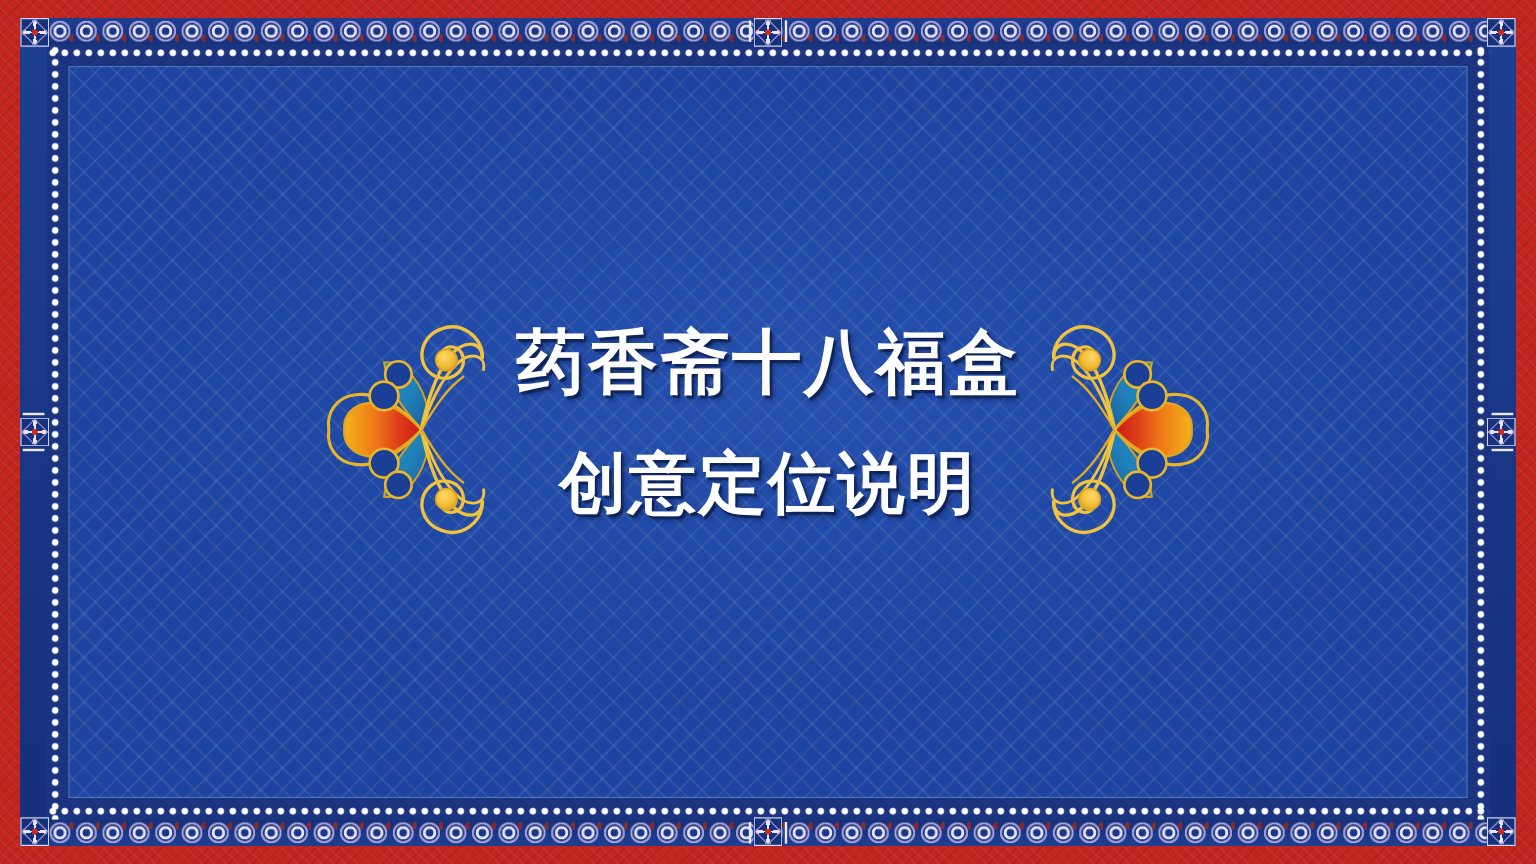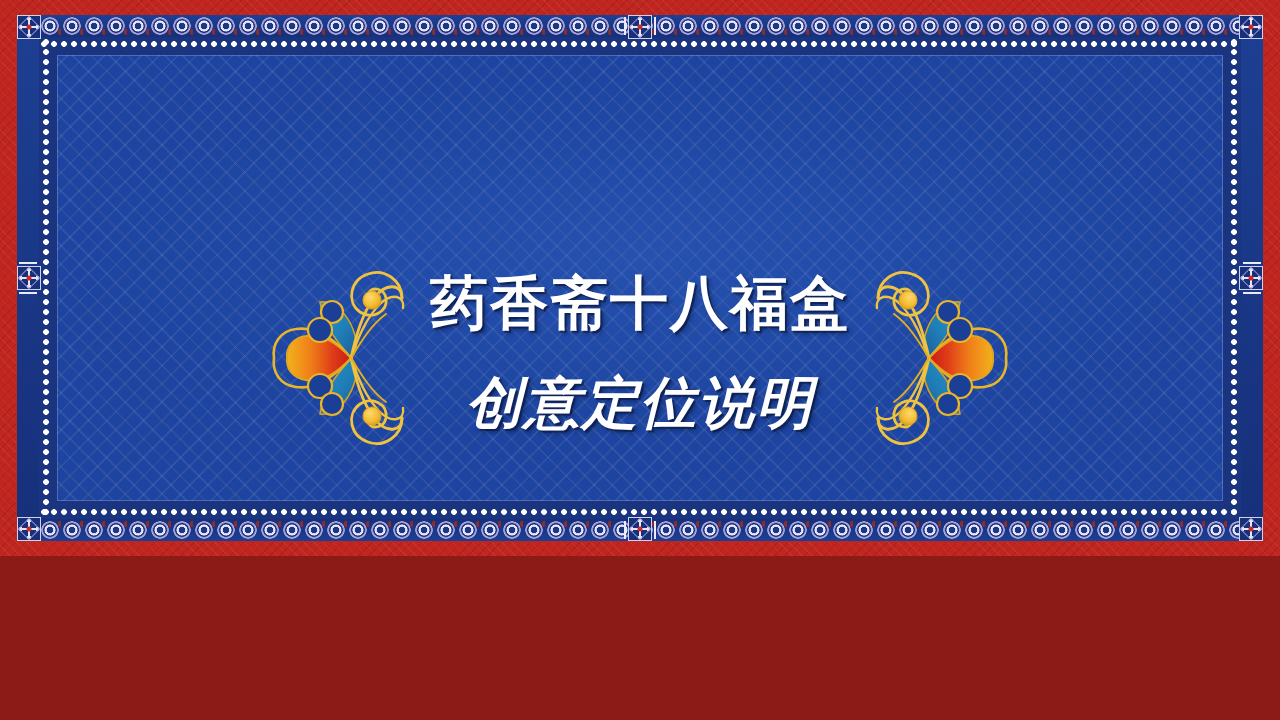--- a/index.html
+++ b/index.html
@@ -10,21 +10,21 @@
   body {
     width: 1280px;
     height: 720px;
     overflow: hidden;
     font-family: "Liberation Sans", "DejaVu Sans", sans-serif;
   }
 
   #slide {
     position: relative;
     width: 1280px;
-    height: 556px;
+    height: 720px;
     overflow: hidden;
     background: #a21caf;
   }
 
   
   .red-band {
     position: absolute;
     inset: 0;
     background-color: #c0261f;
     background-image:
@@ -163,21 +163,21 @@
   .title-line {
     color: #ffffff;
     font-weight: 700;
     letter-spacing: 2px;
     line-height: 1.22;
     text-shadow:
       2px 2px 0 rgba(8,20,60,0.55),
       3px 3px 4px rgba(5,14,45,0.45);
   }
   .title-line.l1 { font-size: 58px; }
-  .title-line.l2 { font-size: 56px; margin-top: 30px; font-style: italic; }
+  .title-line.l2 { font-size: 56px; margin-top: 30px; }
 
   
   .ornament {
     position: absolute;
     z-index: 9;
     width: 155px; height: 235px;
   }
   .orn-left  { left: 250px;  top: 240px; }
   .orn-right { right: 250px; top: 240px; transform: scaleX(-1); }
 </style>

